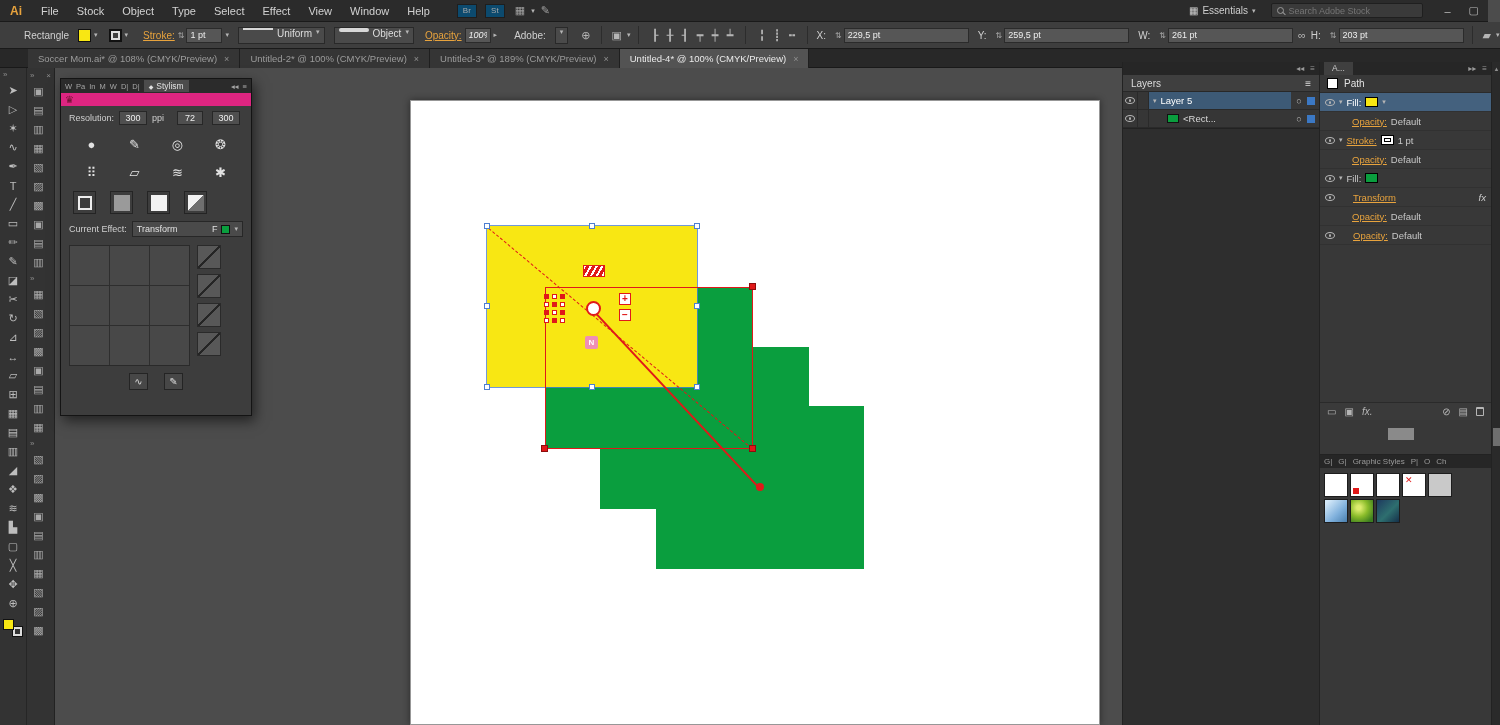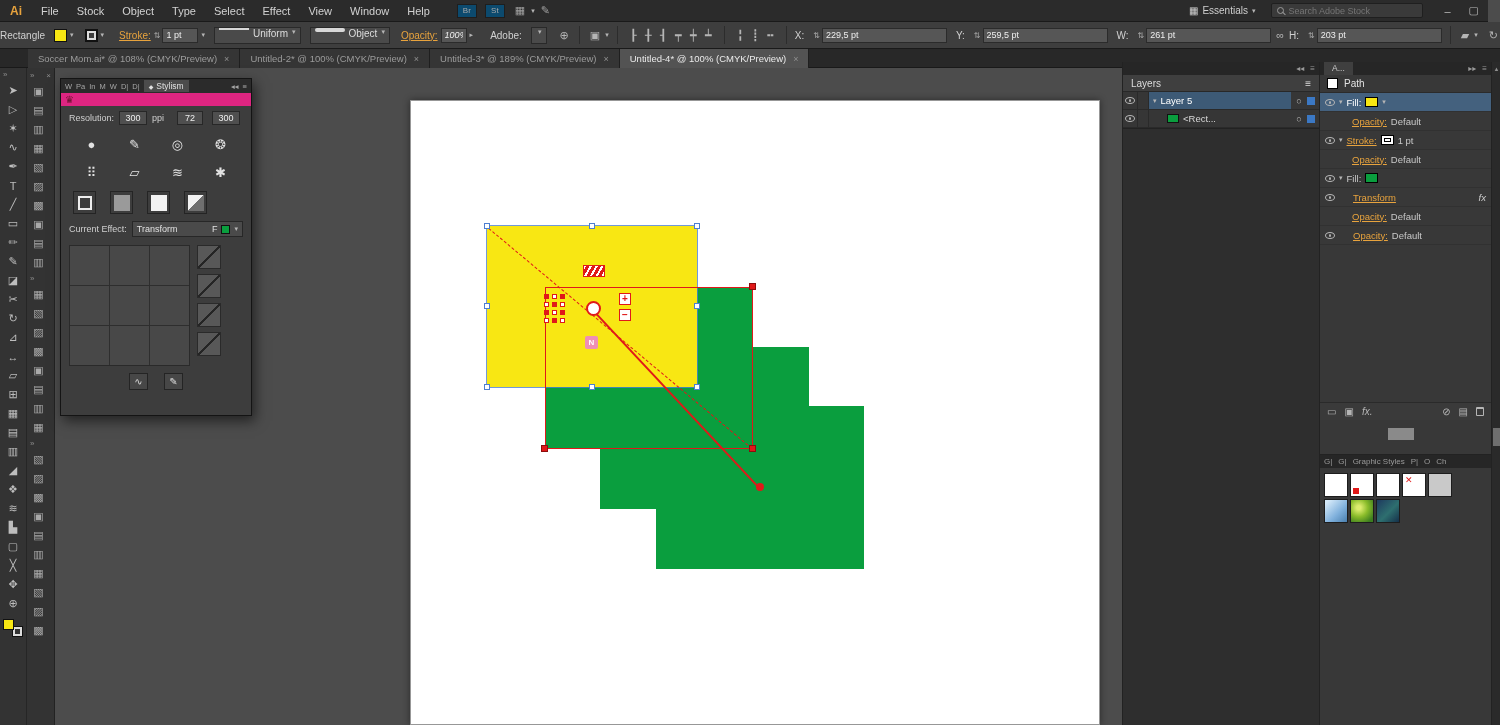--- a/index.html
+++ b/index.html
@@ -26,21 +26,21 @@
     display:flex; align-items:center; gap:4px; padding:0 5px; margin-right:12px; }
   .search input { flex:1; background:transparent; border:0; outline:none; color:#bbb; font-size:9px;
     font-family:"Liberation Sans",sans-serif; }
   .mag { width:7px; height:7px; border:1px solid #999; border-radius:50%; position:relative; flex:none; }
   .mag::after { content:""; position:absolute; width:4px; height:1px; background:#999;
     transform:rotate(45deg); right:-3px; bottom:-1px; }
   .win-ctl { padding:0 9px; color:#bdbdbd; font-size:11px; }
 
   
   #controlbar { left:0; top:22px; width:1500px; height:27px; background:#3e3e3e;
-    border-bottom:1px solid #1a1a1a; display:flex; align-items:center; gap:3px; padding:0 0; }
+    border-bottom:1px solid #1a1a1a; display:flex; align-items:center; gap:3px; padding:0 24px; }
   .cb-label { color:#d0d0d0; margin-right:6px; }
   .swatch { width:13px; height:13px; border:1px solid #111; flex:none; }
   .sw-fill-yellow { background:var(--yellow); }
   .sw-stroke-ind { background:transparent; box-shadow:inset 0 0 0 1px #111, inset 0 0 0 3px #ddd; }
   .dd { height:17px; background:#4a4a4a; border:1px solid #292929; display:flex;
     gap:4px; padding:0 4px; color:#ddd; }
   .profile-line { width:30px; height:2px; background:#d8d8d8; }
   .brush-line { width:30px; height:4px; background:#d8d8d8; border-radius:2px; }
   input.num { height:15px; background:#565656; border:1px solid #2b2b2b; color:#efefef;
     font-size:9px; padding:0 3px; font-family:"Liberation Sans",sans-serif; }

